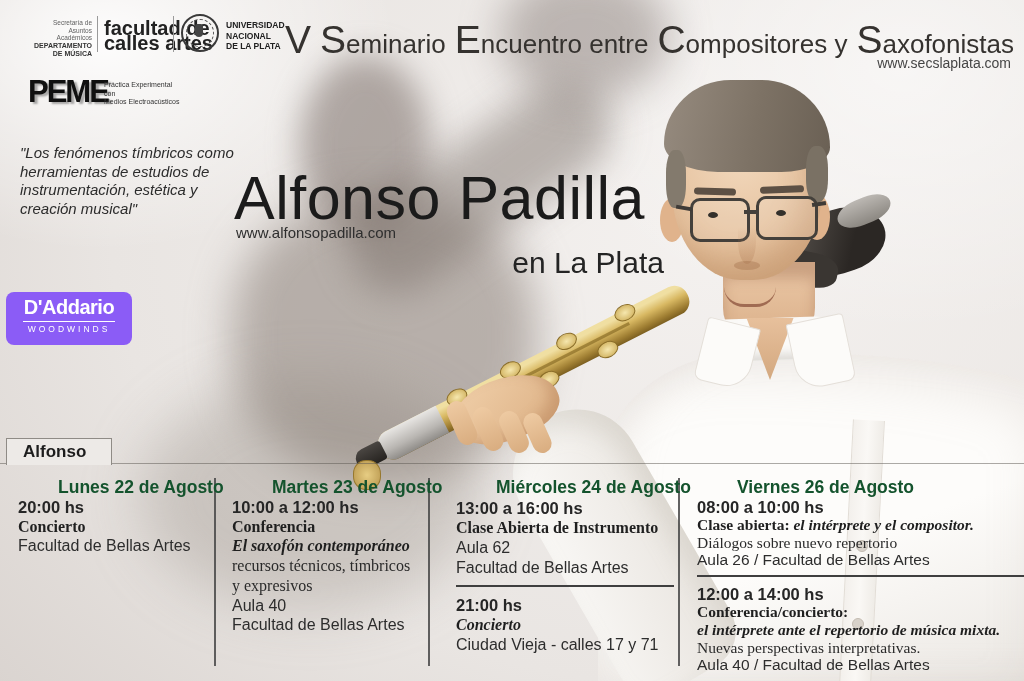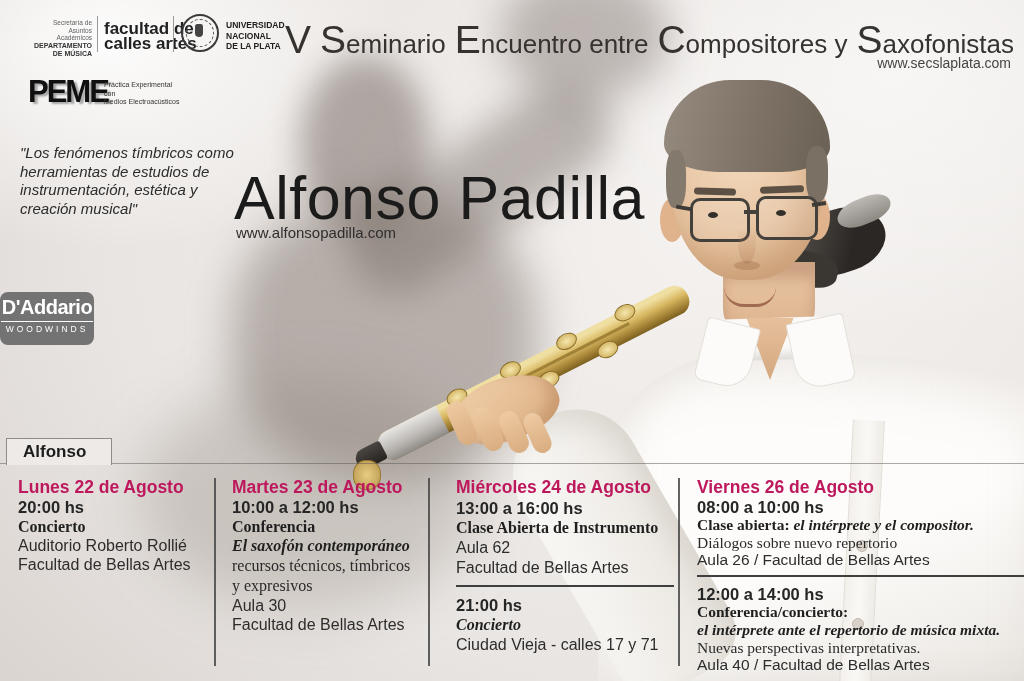--- a/index.html
+++ b/index.html
@@ -20,46 +20,46 @@
   .tl{font-size:26px;}
   .tl-big{font-size:39px;}
   .tl-sp{margin-left:9px;}
   #seminar-site{top:55px;right:13px;font-size:14px;color:#454545;}
   #hero-name{left:234px;top:163px;width:460px;font-size:61px;letter-spacing:.5px;color:#1b1b1b;white-space:nowrap;}
   #hero-site{left:236px;top:224px;width:428px;text-align:left;font-size:15px;color:#2e2e2e;}
   #hero-loc{left:236px;top:246px;width:428px;text-align:right;font-size:30px;color:#242424;}
   
   .tiny-r{font-size:6.5px;line-height:7.5px;color:#5f5f5f;text-align:right;}
   .tiny-rb{font-size:7px;line-height:8px;color:#333;font-weight:bold;text-align:right;}
-  #fac-logo{font-size:17px;line-height:15px;font-weight:bold;color:#222;}
+  #fac-logo{font-size:20px;line-height:15px;font-weight:bold;color:#222;}
   #unlp-txt{font-size:8.5px;line-height:10.5px;font-weight:bold;color:#222;}
   .vline{width:1px;background:#9a9a9a;}
   #seal{width:34px;height:34px;border:2.5px solid #3a3a3a;border-radius:50%;}
   #seal .inner{position:absolute;inset:3px;border:1px dashed #555;border-radius:50%;}
   #seal .core{position:absolute;left:12px;top:8px;width:8px;height:13px;background:#444;border-radius:3px 3px 5px 5px;}
   #peme-name{font-size:31px;font-weight:bold;letter-spacing:-2px;color:#101010;
     text-shadow:3px 2px 2px rgba(70,70,70,.45);}
   .peme-desc{font-size:7px;line-height:8.5px;color:#333;}
   #proyecto-title{font-size:16.5px;font-weight:bold;color:#161616;}
   #proyecto-quote{width:220px;font-size:15px;line-height:18.5px;font-style:italic;color:#2c2c2c;}
   #selmer{left:20px;top:215px;width:72px;height:56px;border:3px dotted #2a2a2a;border-radius:50%;
     text-align:center;color:#111;}
   #selmer .l1{font-size:7.5px;font-weight:bold;letter-spacing:1px;margin-top:7px;}
   #selmer .l2{font-size:14.5px;font-weight:bold;letter-spacing:.5px;line-height:15px;}
   #selmer .l3{font-size:8px;font-weight:bold;letter-spacing:2px;}
-  #daddario{left:0;top:292px;width:94px;height:53px;background:#737373;border-radius:8px;text-align:center;color:#fff;}
+  #daddario{left:6px;top:292px;width:126px;height:53px;background:#8b5cf6;border-radius:8px;text-align:center;color:#fff;}
   #daddario .name{font-size:20px;font-weight:bold;letter-spacing:-.5px;margin-top:4px;}
   #daddario .rule{width:92px;height:1px;background:#fff;margin:2px auto 2px;}
   #daddario .sub{font-size:8.5px;letter-spacing:3px;}
   
   #agenda-topline{left:0;top:463px;width:1024px;height:1px;background:rgba(90,85,80,.5);z-index:9;}
   #agenda-tab{left:6px;top:438px;width:106px;height:27px;background:#edeae7;border:1px solid #8f8b86;border-bottom:none;
     z-index:10;font-size:17px;font-weight:bold;color:#1d1d1d;line-height:26px;padding-left:16px;box-sizing:border-box;}
   .col{z-index:20;color:#262626;font-size:16px;}
-  .day{font-size:17.5px;font-weight:bold;line-height:21px;color:#be185d;white-space:nowrap;}
+  .day{font-size:17.5px;font-weight:bold;line-height:21px;color:#14532d;white-space:nowrap;margin-left:40px;}
   .time{font-size:16.5px;font-weight:bold;line-height:19px;white-space:nowrap;}
   .srf-b{font-family:"Liberation Serif",serif;font-weight:bold;line-height:19px;color:#1f1f1f;white-space:nowrap;}
   .srf-bi{font-family:"Liberation Serif",serif;font-weight:bold;font-style:italic;line-height:20px;color:#1f1f1f;white-space:nowrap;}
   .srf{font-family:"Liberation Serif",serif;line-height:20px;color:#2a2a2a;white-space:nowrap;}
   .sans{line-height:19px;color:#2d2d2d;white-space:nowrap;}
   .evt-hr{border:none;border-top:2px solid #3f3f3f;margin:7px 0 8px 0;}
   .vdiv{width:2px;background:rgba(70,70,70,.85);z-index:20;}
   #col-fri .day{line-height:22px}
   #col-fri .time{line-height:18px;font-size:16.5px}
   #col-fri .srf-b,#col-fri .srf-bi{line-height:18px;font-size:15.5px}
@@ -208,44 +208,44 @@
     <div class="sub">WOODWINDS</div>
   </div>
 
   <div class="abs txt" id="seminar-title">
     <span class="tl-big">V</span><span class="tl-big tl-sp">S</span><span class="tl">eminario</span><span class="tl-big tl-sp">E</span><span class="tl">ncuentro entre</span><span class="tl-big tl-sp">C</span><span class="tl">ompositores y</span><span class="tl-big tl-sp">S</span><span class="tl">axofonistas</span>
   </div>
   <div class="abs txt" id="seminar-site">www.secslaplata.com</div>
 
   <div class="abs txt" id="hero-name">Alfonso Padilla</div>
   <div class="abs txt" id="hero-site">www.alfonsopadilla.com</div>
+  <div class="abs txt" id="hero-loc">en La Plata</div>
 
   <div class="abs" id="agenda-topline"></div>
   <div class="abs" id="agenda-tab">Alfonso</div>
 
   <div class="abs vdiv" style="left:214px;top:478px;height:188px;"></div>
   <div class="abs vdiv" style="left:428px;top:478px;height:188px;"></div>
   <div class="abs vdiv" style="left:678px;top:478px;height:188px;"></div>
 
   <div class="abs col" id="col-mon" style="left:18px;top:477px;width:190px;">
     <div class="day">Lunes 22 de Agosto</div>
     <div class="time">20:00 hs</div>
     <div class="srf-b">Concierto</div>
-    <div class="sans">Auditorio Roberto Rollié</div>
     <div class="sans">Facultad de Bellas Artes</div>
   </div>
 
   <div class="abs col" id="col-tue" style="left:232px;top:477px;width:190px;">
     <div class="day">Martes 23 de Agosto</div>
     <div class="time">10:00 a 12:00 hs</div>
     <div class="srf-b">Conferencia</div>
     <div class="srf-bi">El saxofón contemporáneo</div>
     <div class="srf">recursos técnicos, tímbricos</div>
     <div class="srf">y expresivos</div>
-    <div class="sans">Aula 30</div>
+    <div class="sans">Aula 40</div>
     <div class="sans">Facultad de Bellas Artes</div>
   </div>
 
   <div class="abs col" id="col-wed" style="left:456px;top:477px;width:218px;">
     <div class="day">Miércoles 24 de Agosto</div>
     <div class="time">13:00 a 16:00 hs</div>
     <div class="srf-b">Clase Abierta de Instrumento</div>
     <div class="sans">Aula 62</div>
     <div class="sans">Facultad de Bellas Artes</div>
     <hr class="evt-hr">

